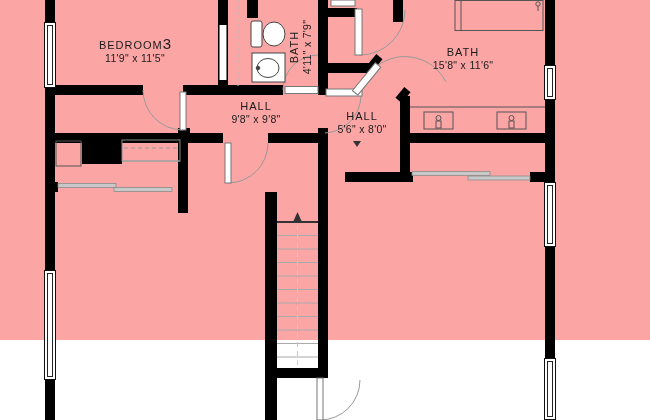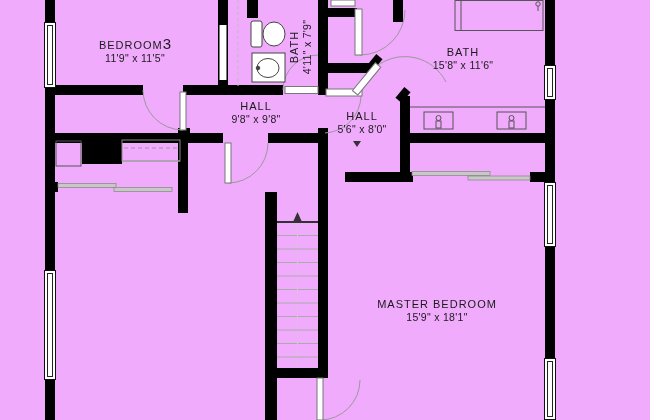--- a/index.html
+++ b/index.html
@@ -1,17 +1,17 @@
 <!DOCTYPE html>
 <html><head>
 <meta charset="utf-8">
 <style>
   html,body{margin:0;padding:0;background:#fff;}
   body{width:650px;height:420px;overflow:hidden;font-family:"Liberation Sans",sans-serif;}
-  .plan{position:relative;width:650px;height:420px;background:#f0abfc;}
+  .plan{position:relative;width:650px;height:340px;background:#fca5a5;}
   .wall{position:absolute;background:#000;z-index:1;}
   .hollow{position:absolute;background:#fff;border-left:1px solid #777;border-right:1px solid #777;box-sizing:border-box;z-index:2;}
   .window{position:absolute;background:#fff;border:1px solid #111;box-sizing:border-box;z-index:3;}
   .window::after{content:"";position:absolute;inset:2px;border:1px solid #222;}
   svg.overlay{position:absolute;left:0;top:0;z-index:4;}
   .label{position:absolute;transform:translate(-50%,-50%);text-align:center;color:#1a1a1a;white-space:nowrap;z-index:5;}
   .label.rot{transform:translate(-50%,-50%) rotate(-90deg);}
   .room-name{font-size:11px;letter-spacing:1px;line-height:13px;}
   .room-num{font-size:15px;letter-spacing:0;}
   .room-dims{font-size:10.5px;letter-spacing:.3px;line-height:13px;}
@@ -161,18 +161,14 @@
     <div class="room-name">HALL</div>
     <div class="room-dims">9'8" x 9'8"</div>
   </div>
 
   <div class="label" style="left:362px;top:123px;">
     <div class="room-name">HALL</div>
     <div class="room-dims">5'6" x 8'0"</div>
   </div>
 
 
-  <div class="label" style="left:437px;top:311px;">
-    <div class="room-name">MASTER BEDROOM</div>
-    <div class="room-dims">15'9" x 18'1"</div>
-  </div>
 
 </div>
 
 </body></html>

